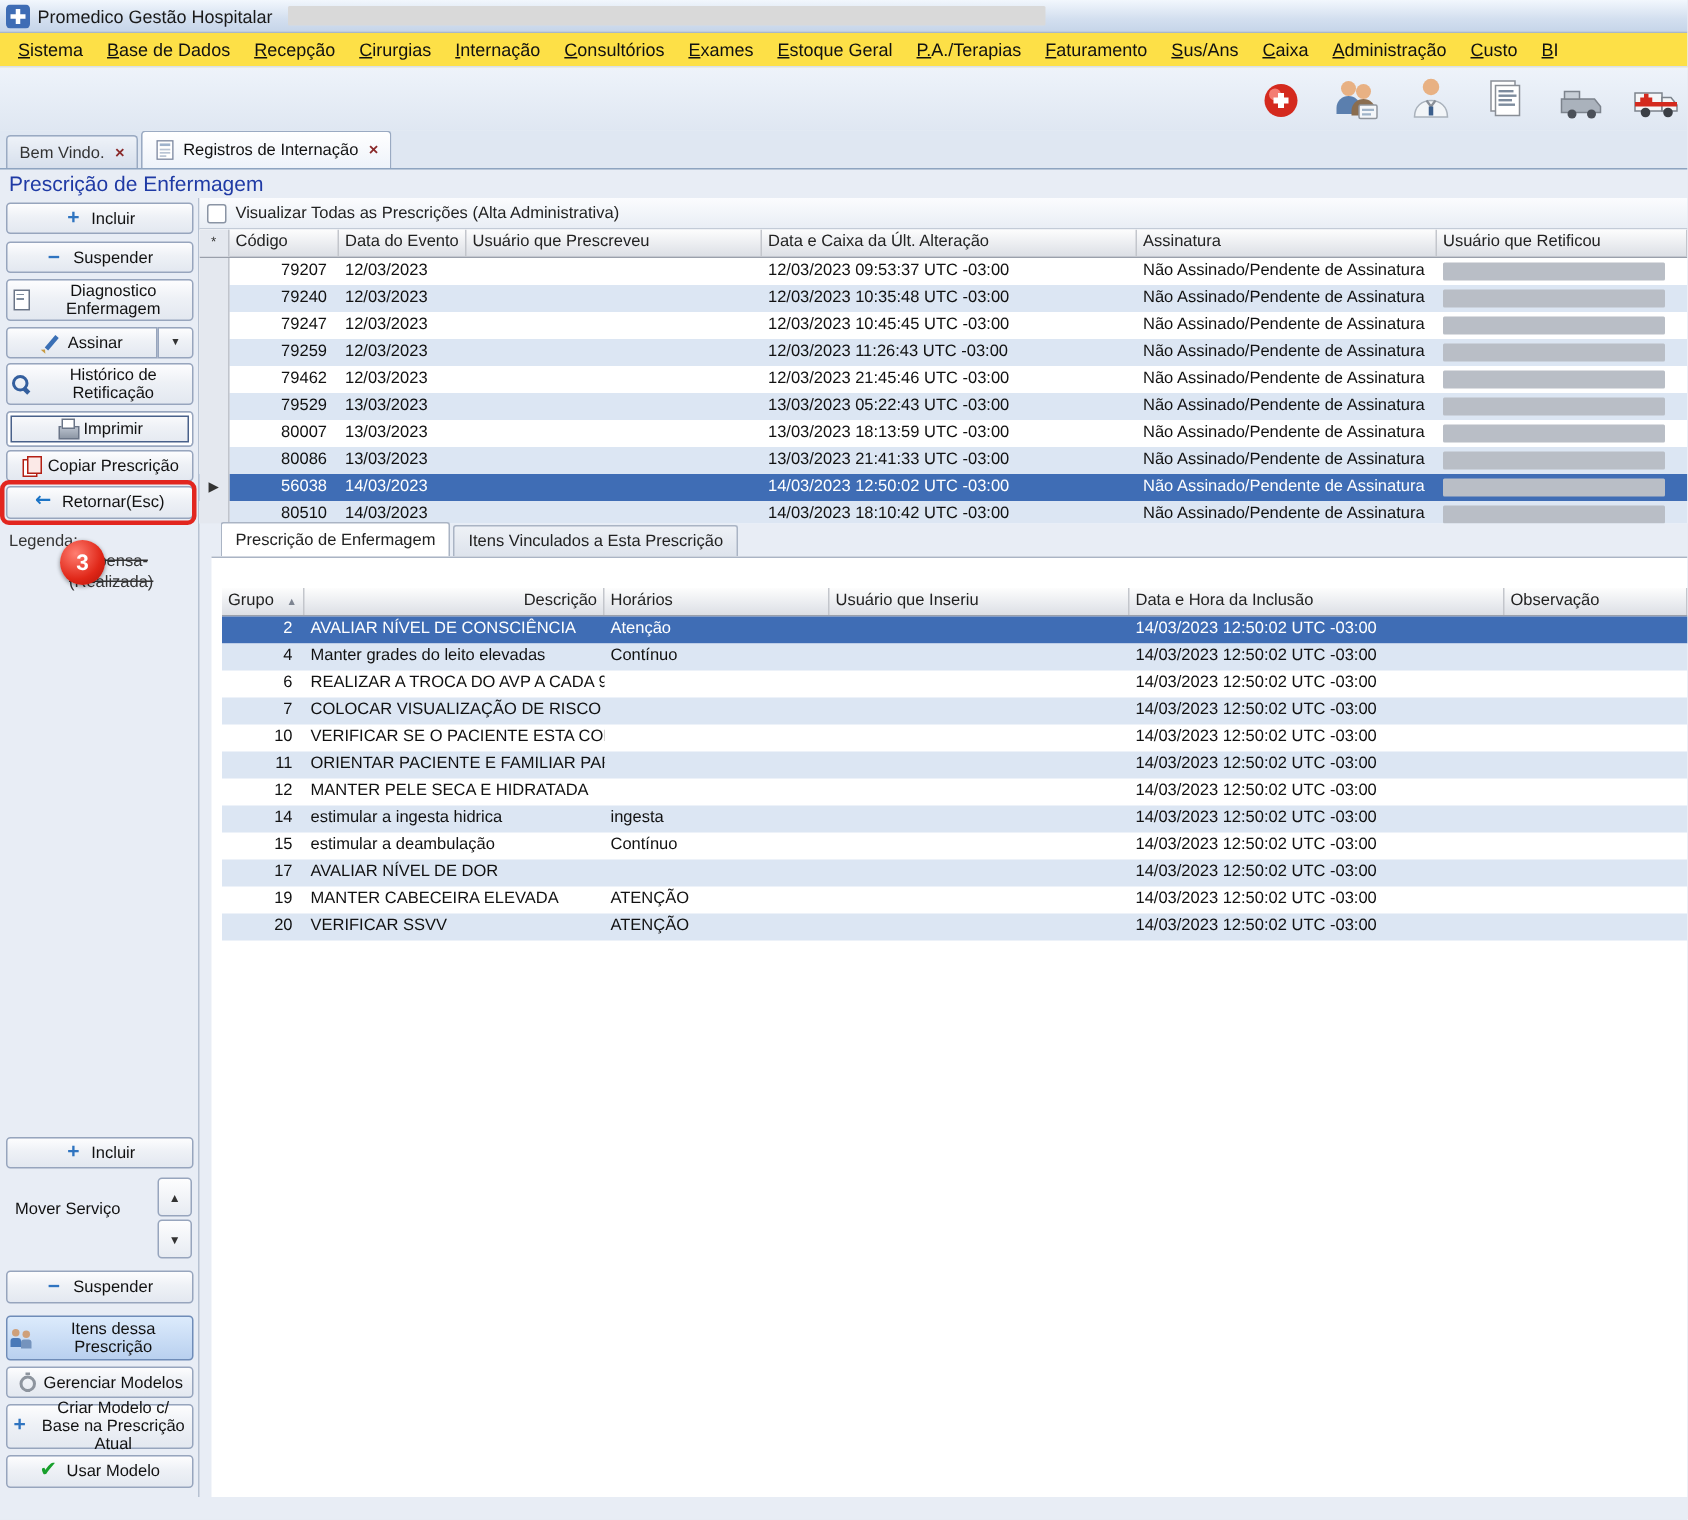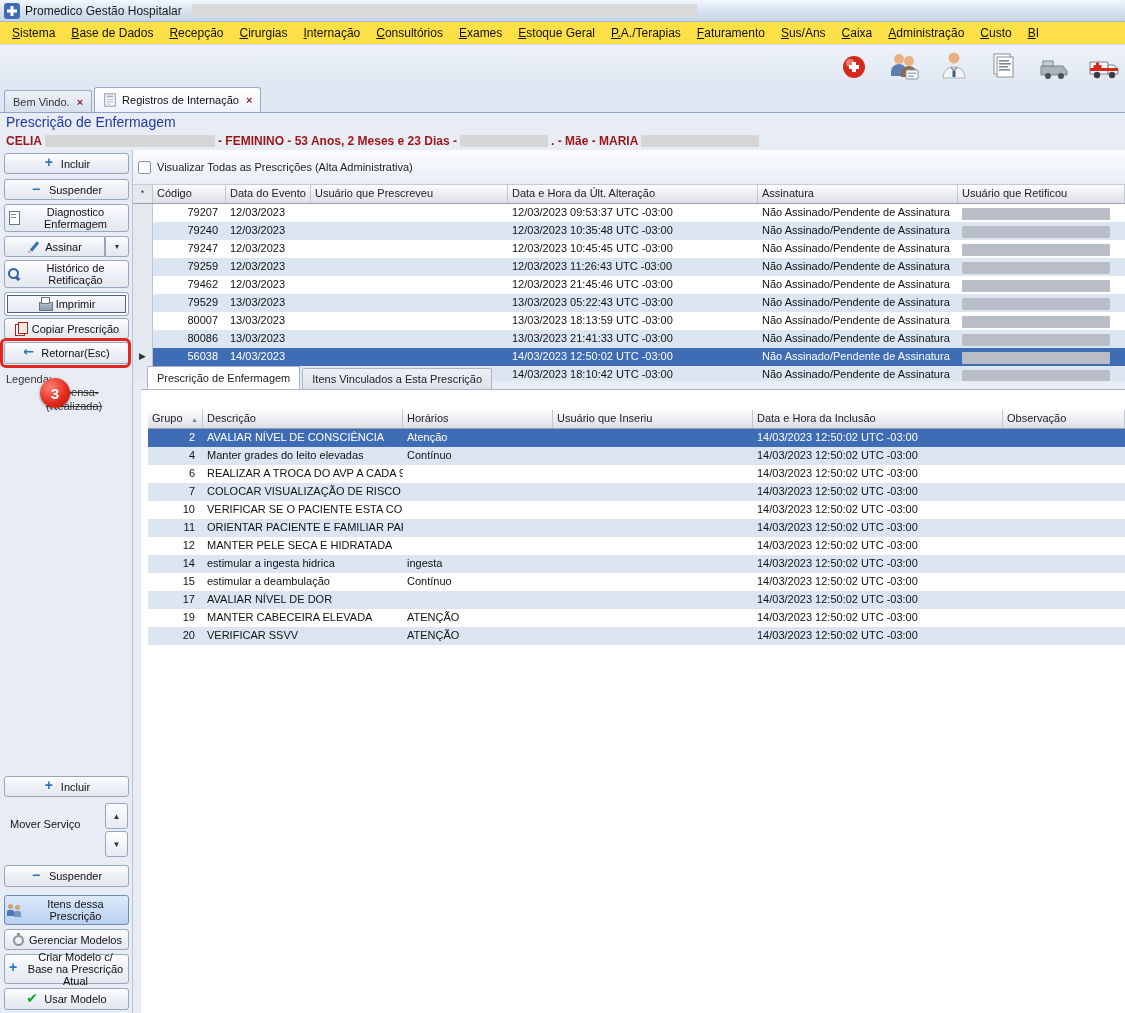--- a/index.html
+++ b/index.html
@@ -90,21 +90,21 @@
   .ic-printer::after{content:"";position:absolute;left:3px;top:0;width:7px;height:5px;background:#fff;border:1px solid #6a7587;}
   .ic-arrow::before{content:"\2190";position:absolute;left:0;top:-1px;font:bold 13px/14px "DejaVu Sans",sans-serif;color:#1b74c6;}
   .ic-people::before{content:"";position:absolute;left:1px;top:1px;width:5px;height:5px;border-radius:50%;background:#cfa07a;box-shadow:7px 1px 0 #cfa07a;}
   .ic-people::after{content:"";position:absolute;left:0;top:7px;width:7px;height:6px;border-radius:2px 2px 0 0;background:#4a79b8;box-shadow:7px 1px 0 #7593bd;}
   .ic-gear::before{content:"";position:absolute;left:2px;top:2px;width:7px;height:7px;border:2.5px solid #8d949e;border-radius:50%;}
   .ic-gear::after{content:"";position:absolute;left:5.5px;top:0;width:3px;height:13px;background:linear-gradient(#8d949e 0 2px,transparent 2px 11px,#8d949e 11px);}
   .ic-check::before{content:"\2714";position:absolute;left:0;top:-2px;font:bold 14px/16px "DejaVu Sans",sans-serif;color:#18a02c;}
 
   
   .right-pane{position:absolute;left:133px;right:0;top:0;bottom:0;}
-  .filter-strip{height:35px;background:linear-gradient(#fbfcfe,#e9eef5);border-bottom:1px solid #c3cbd7;
+  .filter-strip{height:21px;background:linear-gradient(#fbfcfe,#e9eef5);border-bottom:1px solid #c3cbd7;
     display:flex;align-items:center;gap:6px;padding-left:5px;box-sizing:border-box;}
   .checkbox{width:13px;height:13px;background:#fff;border:1px solid #8a94a4;box-sizing:border-box;border-radius:2px;}
   .filter-label{font-size:11px;color:#222;}
 
   .grid1-wrap{height:196px;overflow:hidden;background:#fff;position:relative;}
 
   .grow{display:flex;height:18px;line-height:17px;font-size:11px;white-space:nowrap;}
   .gcell{box-sizing:border-box;padding:0 4px;overflow:hidden;flex:0 0 auto;}
   .ghead{background:linear-gradient(#fdfdfd,#e9ebef 60%,#dcdfe5);border-bottom:1px solid #9aa0ab;color:#222;}
   .ghead .gcell{border-right:1px solid #c3c6cc;}
@@ -232,28 +232,20 @@
             <rect x="4" y="7" width="8" height="1.3" fill="#b9c4d4"></rect>
             <rect x="4" y="9.5" width="8" height="1.3" fill="#b9c4d4"></rect>
             <rect x="4" y="12" width="5" height="1.3" fill="#b9c4d4"></rect>
           </svg></span>
         <span>Registros de Internação</span>
         <span class="tab-close">×</span>
       </div>
     </div>
 
   <div class="page-title">Prescrição de Enfermagem</div>
-  <div class="patient-line" id="patientline">
-      <span>CELIA</span>
-      <span class="redacted" style="width: 170px;"></span>
-      <span>- FEMININO - 53 Anos, 2 Meses e 23 Dias -</span>
-      <span class="redacted" style="width: 88px;"></span>
-      <span>. - Mãe - MARIA</span>
-      <span class="redacted" style="width: 118px;"></span>
-    </div>
 
   <div class="main">
 
     <div class="sidebar">
       <div class="sbtn" style="top:3px">
         <span class="mini ic-plus"></span>
         <span>Incluir</span>
       </div>
       <div class="sbtn" style="top:29px">
         <span class="mini ic-minus"></span>
@@ -334,21 +326,21 @@
         <span class="checkbox"></span>
         <span class="filter-label">Visualizar Todas as Prescrições (Alta Administrativa)</span>
       </div>
       <div class="grid1-wrap">
         <div id="grid1">
             <div class="grow ghead">
               <div class="gcell marker" style="width: 20px;">*</div>
               <div class="gcell" style="width: 73px;">Código</div>
               <div class="gcell" style="width: 85px;">Data do Evento</div>
               <div class="gcell" style="width: 197px;">Usuário que Prescreveu</div>
-              <div class="gcell" style="width: 250px;">Data e Hora da Últ. Alteração</div>
+              <div class="gcell" style="width: 250px;">Data e Caixa da Últ. Alteração</div>
               <div class="gcell" style="width: 200px;">Assinatura</div>
               <div class="gcell" style="width: 167px;">Usuário que Retificou</div>
             </div>
             <div class="grow">
               <div class="gcell marker" style="width: 20px;"></div>
               <div class="gcell num" style="width: 73px;">79207</div>
               <div class="gcell" style="width: 85px;">12/03/2023</div>
               <div class="gcell" style="width: 197px;"></div>
               <div class="gcell" style="width: 250px;">12/03/2023 09:53:37 UTC -03:00</div>
               <div class="gcell" style="width: 200px;">Não Assinado/Pendente de Assinatura</div>
@@ -439,21 +431,21 @@
       </div>
       <div class="inner-page">
         <div class="inner-tabs" id="innertabs">
             <div class="itab active">Prescrição de Enfermagem</div>
             <div class="itab">Itens Vinculados a Esta Prescrição</div>
           </div>
         <div class="tab-page">
           <div class="grid2" id="grid2">
               <div class="grow ghead">
                 <div class="gcell" style="width: 55px;">Grupo<span class="sort-arrow">▲</span></div>
-                <div class="gcell" style="width: 200px;">Descrição</div>
+                <div class="gcell" style="width: 200px; text-align: right;">Descrição</div>
                 <div class="gcell" style="width: 150px;">Horários</div>
                 <div class="gcell" style="width: 200px;">Usuário que Inseriu</div>
                 <div class="gcell" style="width: 250px;">Data e Hora da Inclusão</div>
                 <div class="gcell" style="width: 122px;">Observação</div>
               </div>
               <div class="grow sel">
                 <div class="gcell num" style="width: 55px;">2</div>
                 <div class="gcell" style="width: 200px;">AVALIAR NÍVEL DE CONSCIÊNCIA</div>
                 <div class="gcell" style="width: 150px;">Atenção</div>
                 <div class="gcell" style="width: 200px;"></div>

